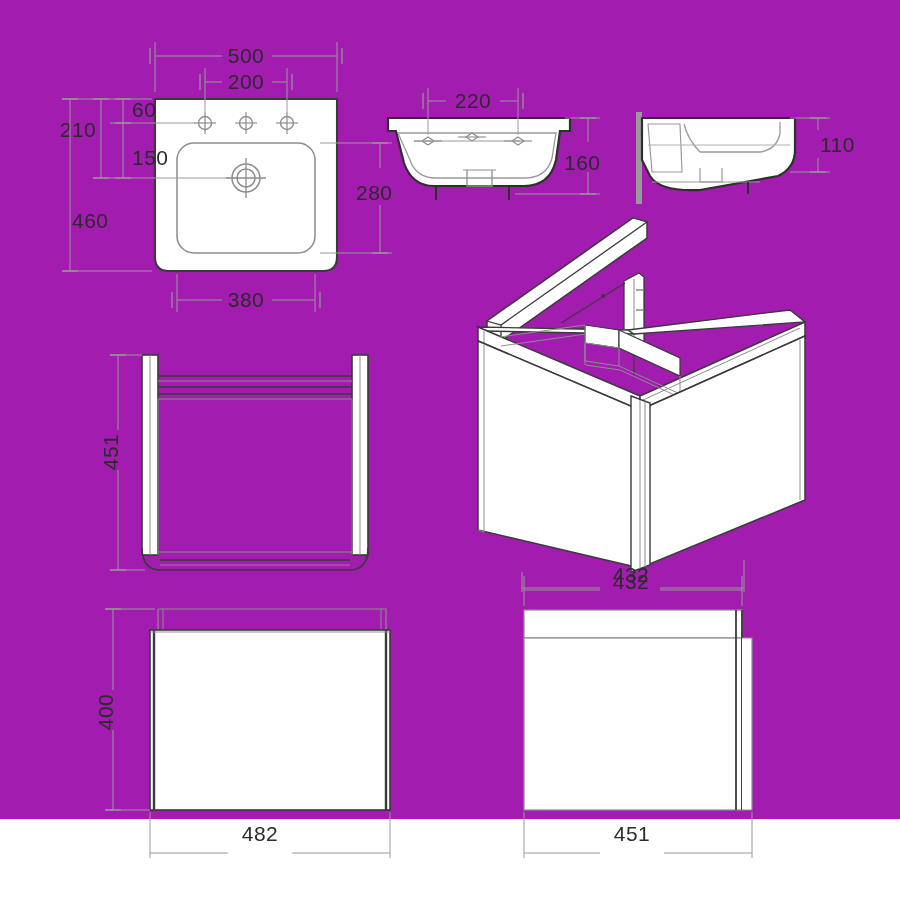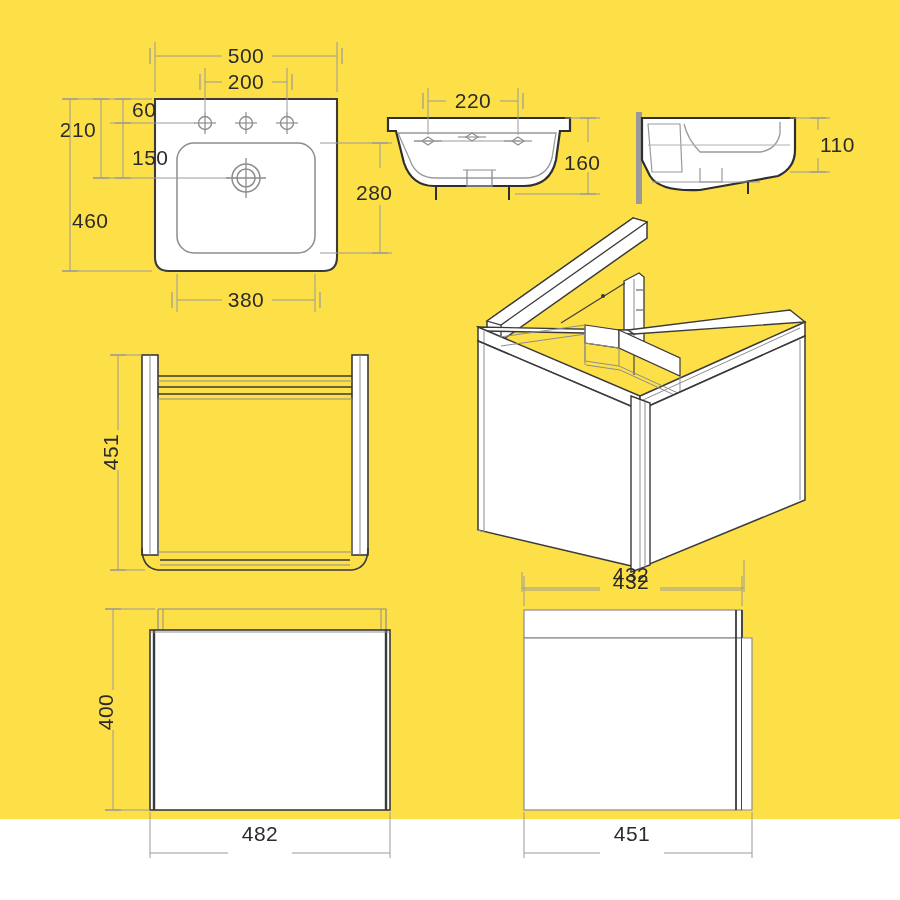--- a/index.html
+++ b/index.html
@@ -1,19 +1,19 @@
 <!DOCTYPE html>
 <html><head>
 <meta charset="utf-8">
 <title>Technical Drawing</title>
 <style>
   html,body{margin:0;padding:0;background:#ffffff;}
   body{width:900px;height:900px;overflow:hidden;
        font-family:"Liberation Sans", sans-serif;}
-  #stage{position:relative;width:900px;height:819px;background:#fde047;}
+  #stage{position:relative;width:900px;height:819px;background:#a21caf;}
   svg{display:block;}
   text{font-family:"Liberation Sans", sans-serif;fill:#2b2b2b;}
   .dimtxt{font-size:21px;letter-spacing:0.5px;}
 </style>
 </head>
 <body>
 
 <div id="stage">
 <svg width="900" height="900" viewBox="0 0 900 900">
 

